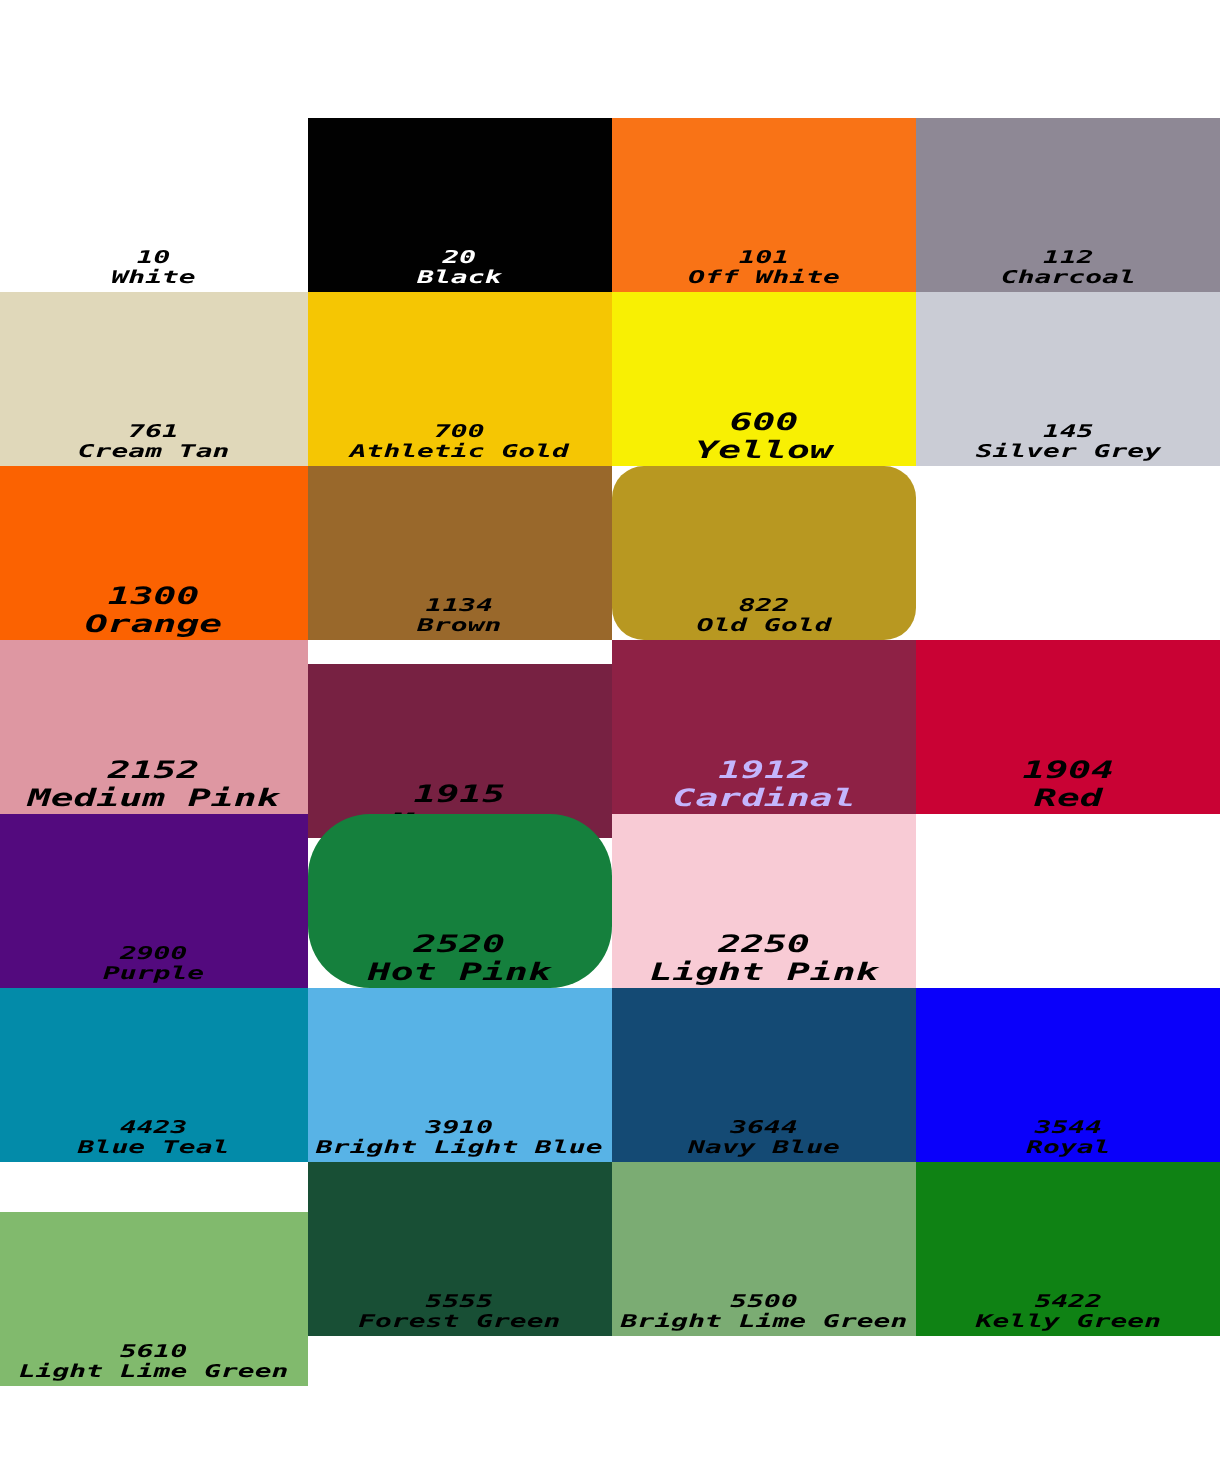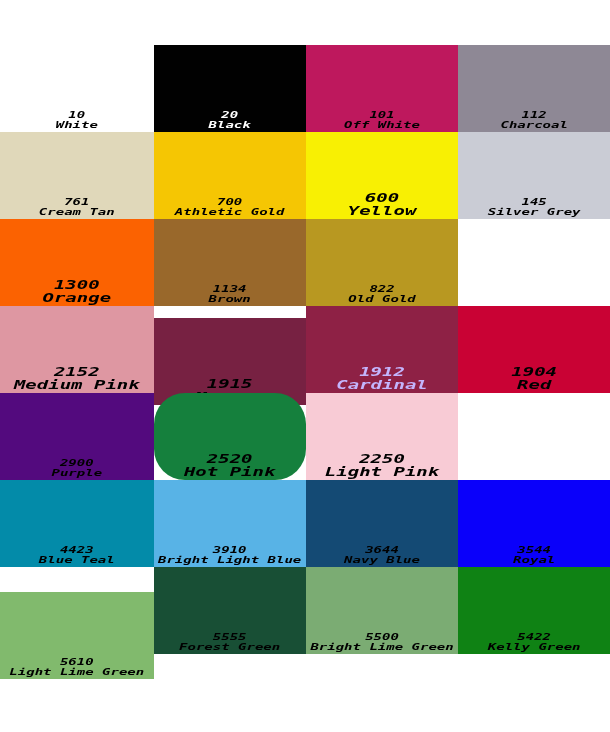--- a/index.html
+++ b/index.html
@@ -1,20 +1,20 @@
 <!DOCTYPE html>
 <html><head>
 <meta charset="utf-8">
 <title>Color Swatch Chart</title>
 <style>
   html,body{margin:0;padding:0;background:#ffffff;}
   body{width:610px;height:732px;overflow:hidden;
        font-family:"DejaVu Sans Mono",monospace;
        -webkit-font-smoothing:antialiased;}
-  #swatch-sheet{position:absolute;left:0;top:45px;width:610px;height:609.5px;}
+  #swatch-sheet{position:absolute;left:0;top:59px;width:610px;height:609.5px;}
   .swatch-row{display:flex;width:610px;height:87.07px;}
   .cell{height:87.07px;position:relative;box-sizing:border-box;color:#000000;}
   .cell:nth-child(1){width:153.6px;}
   .cell:nth-child(2){width:152.1px;}
   .cell:nth-child(3){width:152.7px;}
   .cell:nth-child(4){width:151.6px;}
   .lbl{position:absolute;left:0;right:0;bottom:2px;text-align:center;color:inherit;
        font-family:"DejaVu Sans Mono",monospace;font-weight:bold;font-style:italic;
        font-size:14px;line-height:16px;white-space:nowrap;
        transform:translateZ(0) scaleY(0.63);transform-origin:center bottom;}
@@ -24,21 +24,21 @@
 <body>
 
 <div id="swatch-sheet">
   <div class="swatch-row">
     <div class="cell" style="background: rgb(255, 255, 255); color: rgb(0, 0, 0);">
       <div class="lbl"><span class="code">10</span><br><span class="nm">White</span></div>
     </div>
     <div class="cell" style="background: rgb(1, 1, 1); color: rgb(255, 255, 255);">
       <div class="lbl"><span class="code">20</span><br><span class="nm">Black</span></div>
     </div>
-    <div class="cell" style="background: #be185d; color: rgb(0, 0, 0); padding-left: 18px;">
+    <div class="cell" style="background: #f97316; color: rgb(0, 0, 0); padding-left: 18px;">
       <div class="lbl"><span class="code">101</span><br><span class="nm">Off White</span></div>
     </div>
     <div class="cell" style="background: rgb(142, 136, 149); color: rgb(0, 0, 0);">
       <div class="lbl"><span class="code">112</span><br><span class="nm">Charcoal</span></div>
     </div>
   </div>
   <div class="swatch-row">
     <div class="cell" style="background: rgb(224, 216, 186); color: rgb(0, 0, 0);">
       <div class="lbl"><span class="code">761</span><br><span class="nm">Cream Tan</span></div>
     </div>
@@ -52,21 +52,21 @@
       <div class="lbl"><span class="code">145</span><br><span class="nm">Silver Grey</span></div>
     </div>
   </div>
   <div class="swatch-row">
     <div class="cell big" style="background: rgb(251, 98, 1); color: rgb(0, 0, 0);">
       <div class="lbl"><span class="code">1300</span><br><span class="nm">Orange</span></div>
     </div>
     <div class="cell" style="background: rgb(153, 104, 43); color: rgb(0, 0, 0);">
       <div class="lbl"><span class="code">1134</span><br><span class="nm">Brown</span></div>
     </div>
-    <div class="cell" style="background: rgb(184, 152, 33); color: rgb(0, 0, 0);">
+    <div class="cell" style="background: rgb(184, 152, 33); color: rgb(0, 0, 0); border-radius: 16px;">
       <div class="lbl"><span class="code">822</span><br><span class="nm">Old Gold</span></div>
     </div>
   </div>
   <div class="swatch-row">
     <div class="cell big" style="background: rgb(222, 151, 162); color: rgb(0, 0, 0);">
       <div class="lbl"><span class="code">2152</span><br><span class="nm">Medium Pink</span></div>
     </div>
     <div class="cell big" style="background: rgb(119, 33, 66); color: rgb(0, 0, 0); margin-top: 12px;">
       <div class="lbl"><span class="code">1915</span><br><span class="nm">Maroon</span></div>
     </div>

